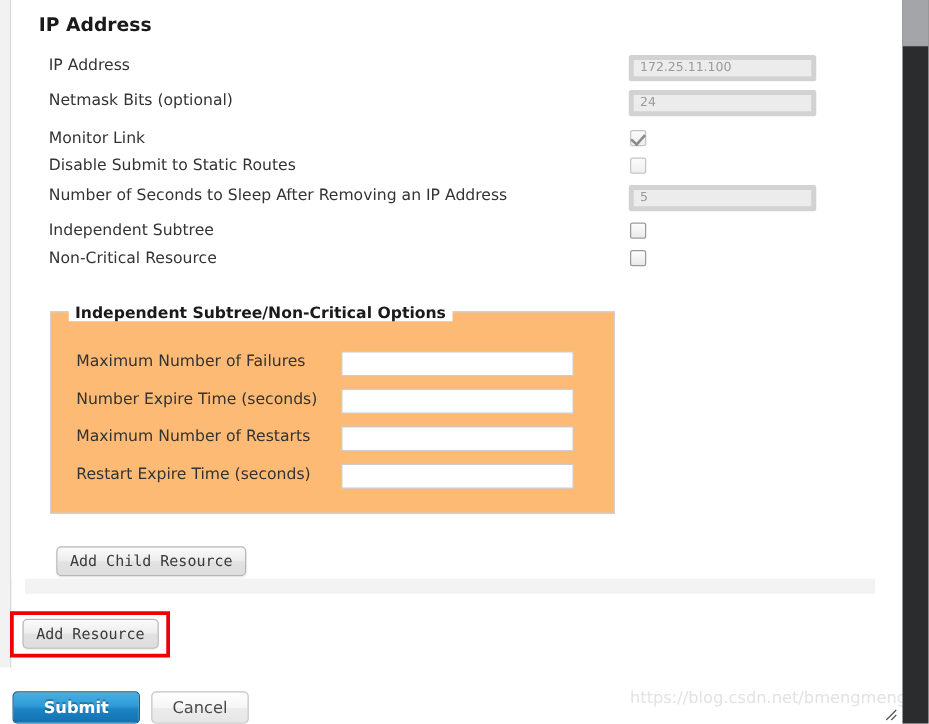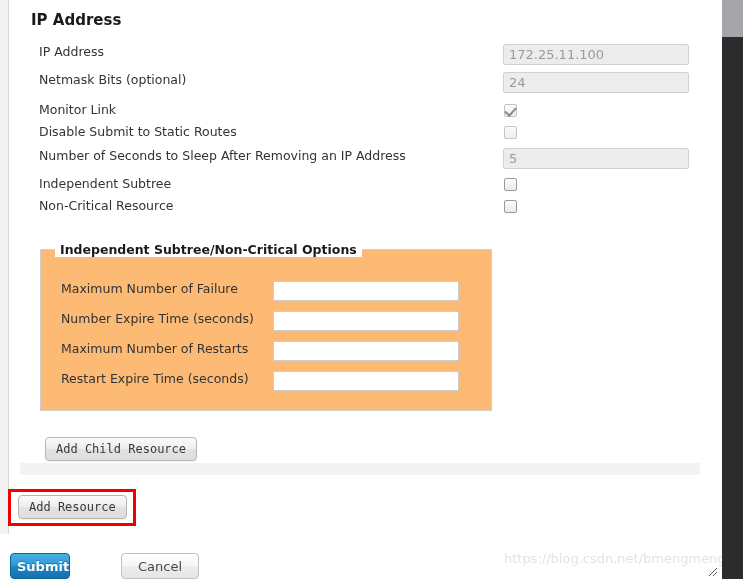--- a/index.html
+++ b/index.html
@@ -86,27 +86,27 @@
     white-space: nowrap;
   }
   .row-control {
     position: absolute;
     left: 494px;
     top: 0;
   }
 
   input.txt {
     box-sizing: border-box;
-    width: 186px;
+    width: 150px;
     height: 21px;
     padding: 2px 5px;
     font-family: "DejaVu Sans", "Liberation Sans", sans-serif;
-    font-size: 13px;
+    font-size: 10px;
     color: #555555;
-    border: 1px solid #15803d;
+    border: 4px solid #15803d;
     border-radius: 2px;
     background: #ffffff;
     outline: none;
   }
   input.txt:disabled,
   input.txt.disabled {
     background: #ececec;
     color: #9a9a9a;
     border-color: #d2d2d2;
   }
@@ -220,21 +220,21 @@
     background: transparent;
   }
   .add-resource-btn {
     display: block;
   }
 
   .submit-btn {
     position: absolute;
     left: 10px;
     top: 553px;
-    width: 60px;
+    width: 102px;
     height: 26px;
     font-family: "DejaVu Sans", "Liberation Sans", sans-serif;
     font-size: 13px;
     font-weight: bold;
     color: #ffffff;
     background: linear-gradient(#47b0e3 0%, #2f9ad6 45%, #1d84c4 55%, #1272b2 100%);
     border: 1px solid #11638f;
     border-radius: 4px;
     cursor: pointer;
     text-shadow: 0 -1px 0 rgba(0,0,0,0.25);
@@ -353,21 +353,21 @@
           <span class="cbx"></span>
         </span>
       </div>
 
     </div>
 
     <fieldset class="options-fieldset" style="margin:0;padding:0;">
       <div class="fieldset-legend">Independent Subtree/Non-Critical Options</div>
 
       <div class="fs-row" style="top:31px;left:0;width:100%;">
-        <span class="fs-label">Maximum Number of Failure</span>
+        <span class="fs-label">Maximum Number of Failures</span>
         <input class="fs-input" type="text" value="" style="">
       </div>
 
       <div class="fs-row" style="top:61px;left:0;width:100%;">
         <span class="fs-label">Number Expire Time (seconds)</span>
         <input class="fs-input" type="text" value="" style="">
       </div>
 
       <div class="fs-row" style="top:91px;left:0;width:100%;">
         <span class="fs-label">Maximum Number of Restarts</span>

